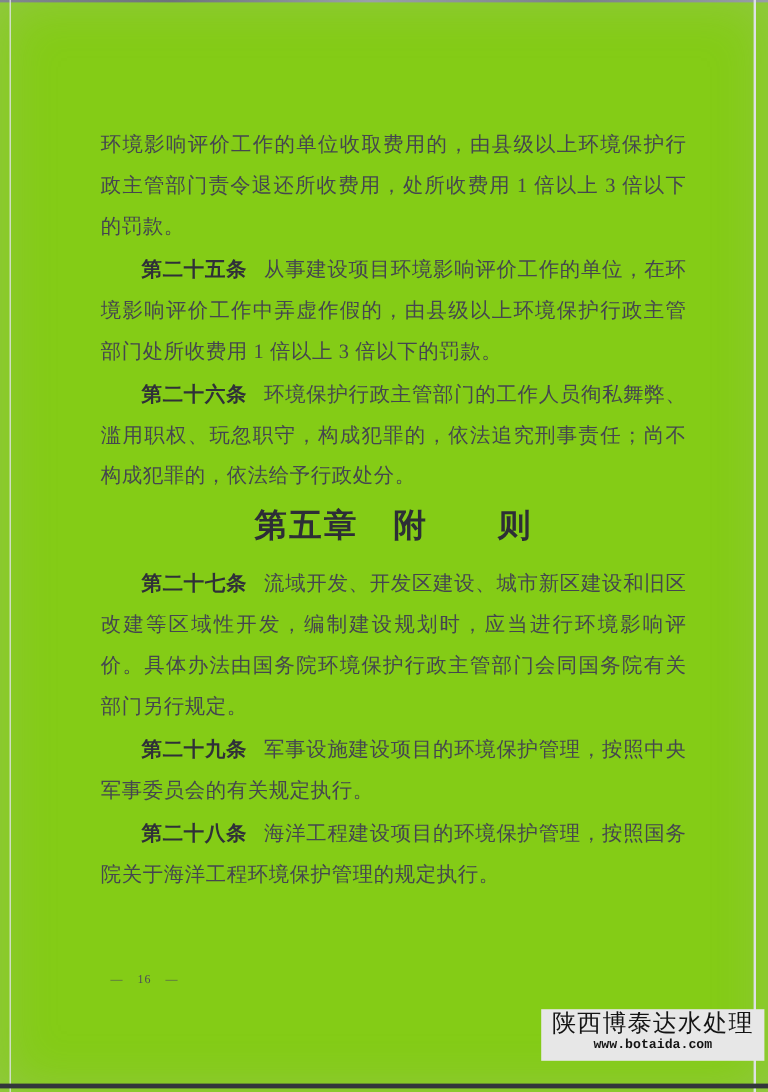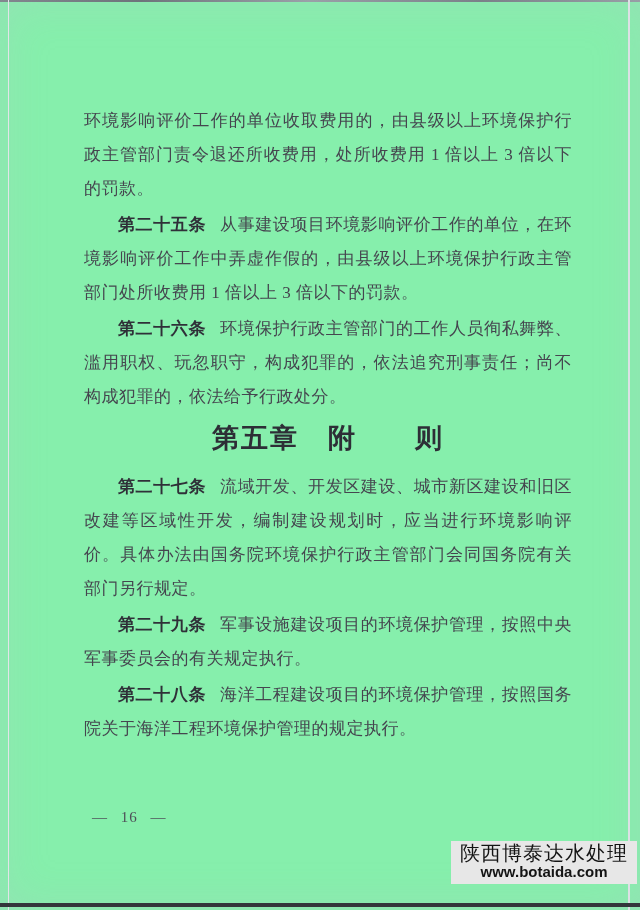--- a/index.html
+++ b/index.html
@@ -5,21 +5,21 @@
   html, body { margin:0; padding:0; }
   body {
     width:640px; height:910px;
     position:relative;
     overflow:hidden;
     background:#ffffff;
     font-family:"Liberation Serif", serif;
   }
   .scan-page {
     position:absolute; inset:0;
-    background:#86efac;
+    background:#84cc16;
     box-shadow: inset 0 0 46px rgba(185,192,204,0.28);
   }
   .edge-top {
     position:absolute; top:0; left:0; right:0; height:2px;
     background:linear-gradient(90deg,#82878f,#6e737b 22%,#9aa0a8 48%,#7b8089 75%,#989ea6);
   }
   .edge-bottom {
     position:absolute; left:0; right:0; bottom:3px; height:4px;
     background:#33363b;
   }
@@ -43,41 +43,41 @@
   .lead { font-weight:bold; color:#2f3038; }
   .lead:not(:empty) { margin-right:14px;margin-top:48px; }
   .chapter {
     text-align:center; text-indent:0;
     font-weight:bold; font-size:27px; line-height:36px;
     color:#2d2e36; letter-spacing:2px;
     margin:6px 0 14px 0;
   }
   .pagenum {
     position:absolute; left:92px; top:806px;
-    font-size:15px; line-height:22px;
+    font-size:10px; line-height:22px;
     color:#4e4f58;
     letter-spacing:1px; word-spacing:8px;
   }
   .watermark {
     position:absolute; right:3px; top:841px;
     background:#e7e7e7;
     color:#141414;
     padding:3px 9px 4px 9px;
     text-align:center;
   }
   .wm-company {
     font-family:"Liberation Sans", sans-serif;
     font-size:20px; line-height:19px;
     letter-spacing:1px;
     font-weight:500;
   }
   .wm-url {
-    font-family:Liberation Sans, sans-serif;
+    font-family:Liberation Mono, monospace;
     font-weight:bold;
-    font-size:15px; line-height:17px;
+    font-size:11px; line-height:17px;
   }
 </style>
 </head>
 <body>
 
 <div class="scan-page">
 
   <div class="edge-top"></div>
   <div class="edge-left"></div>
   <div class="edge-right"></div>

